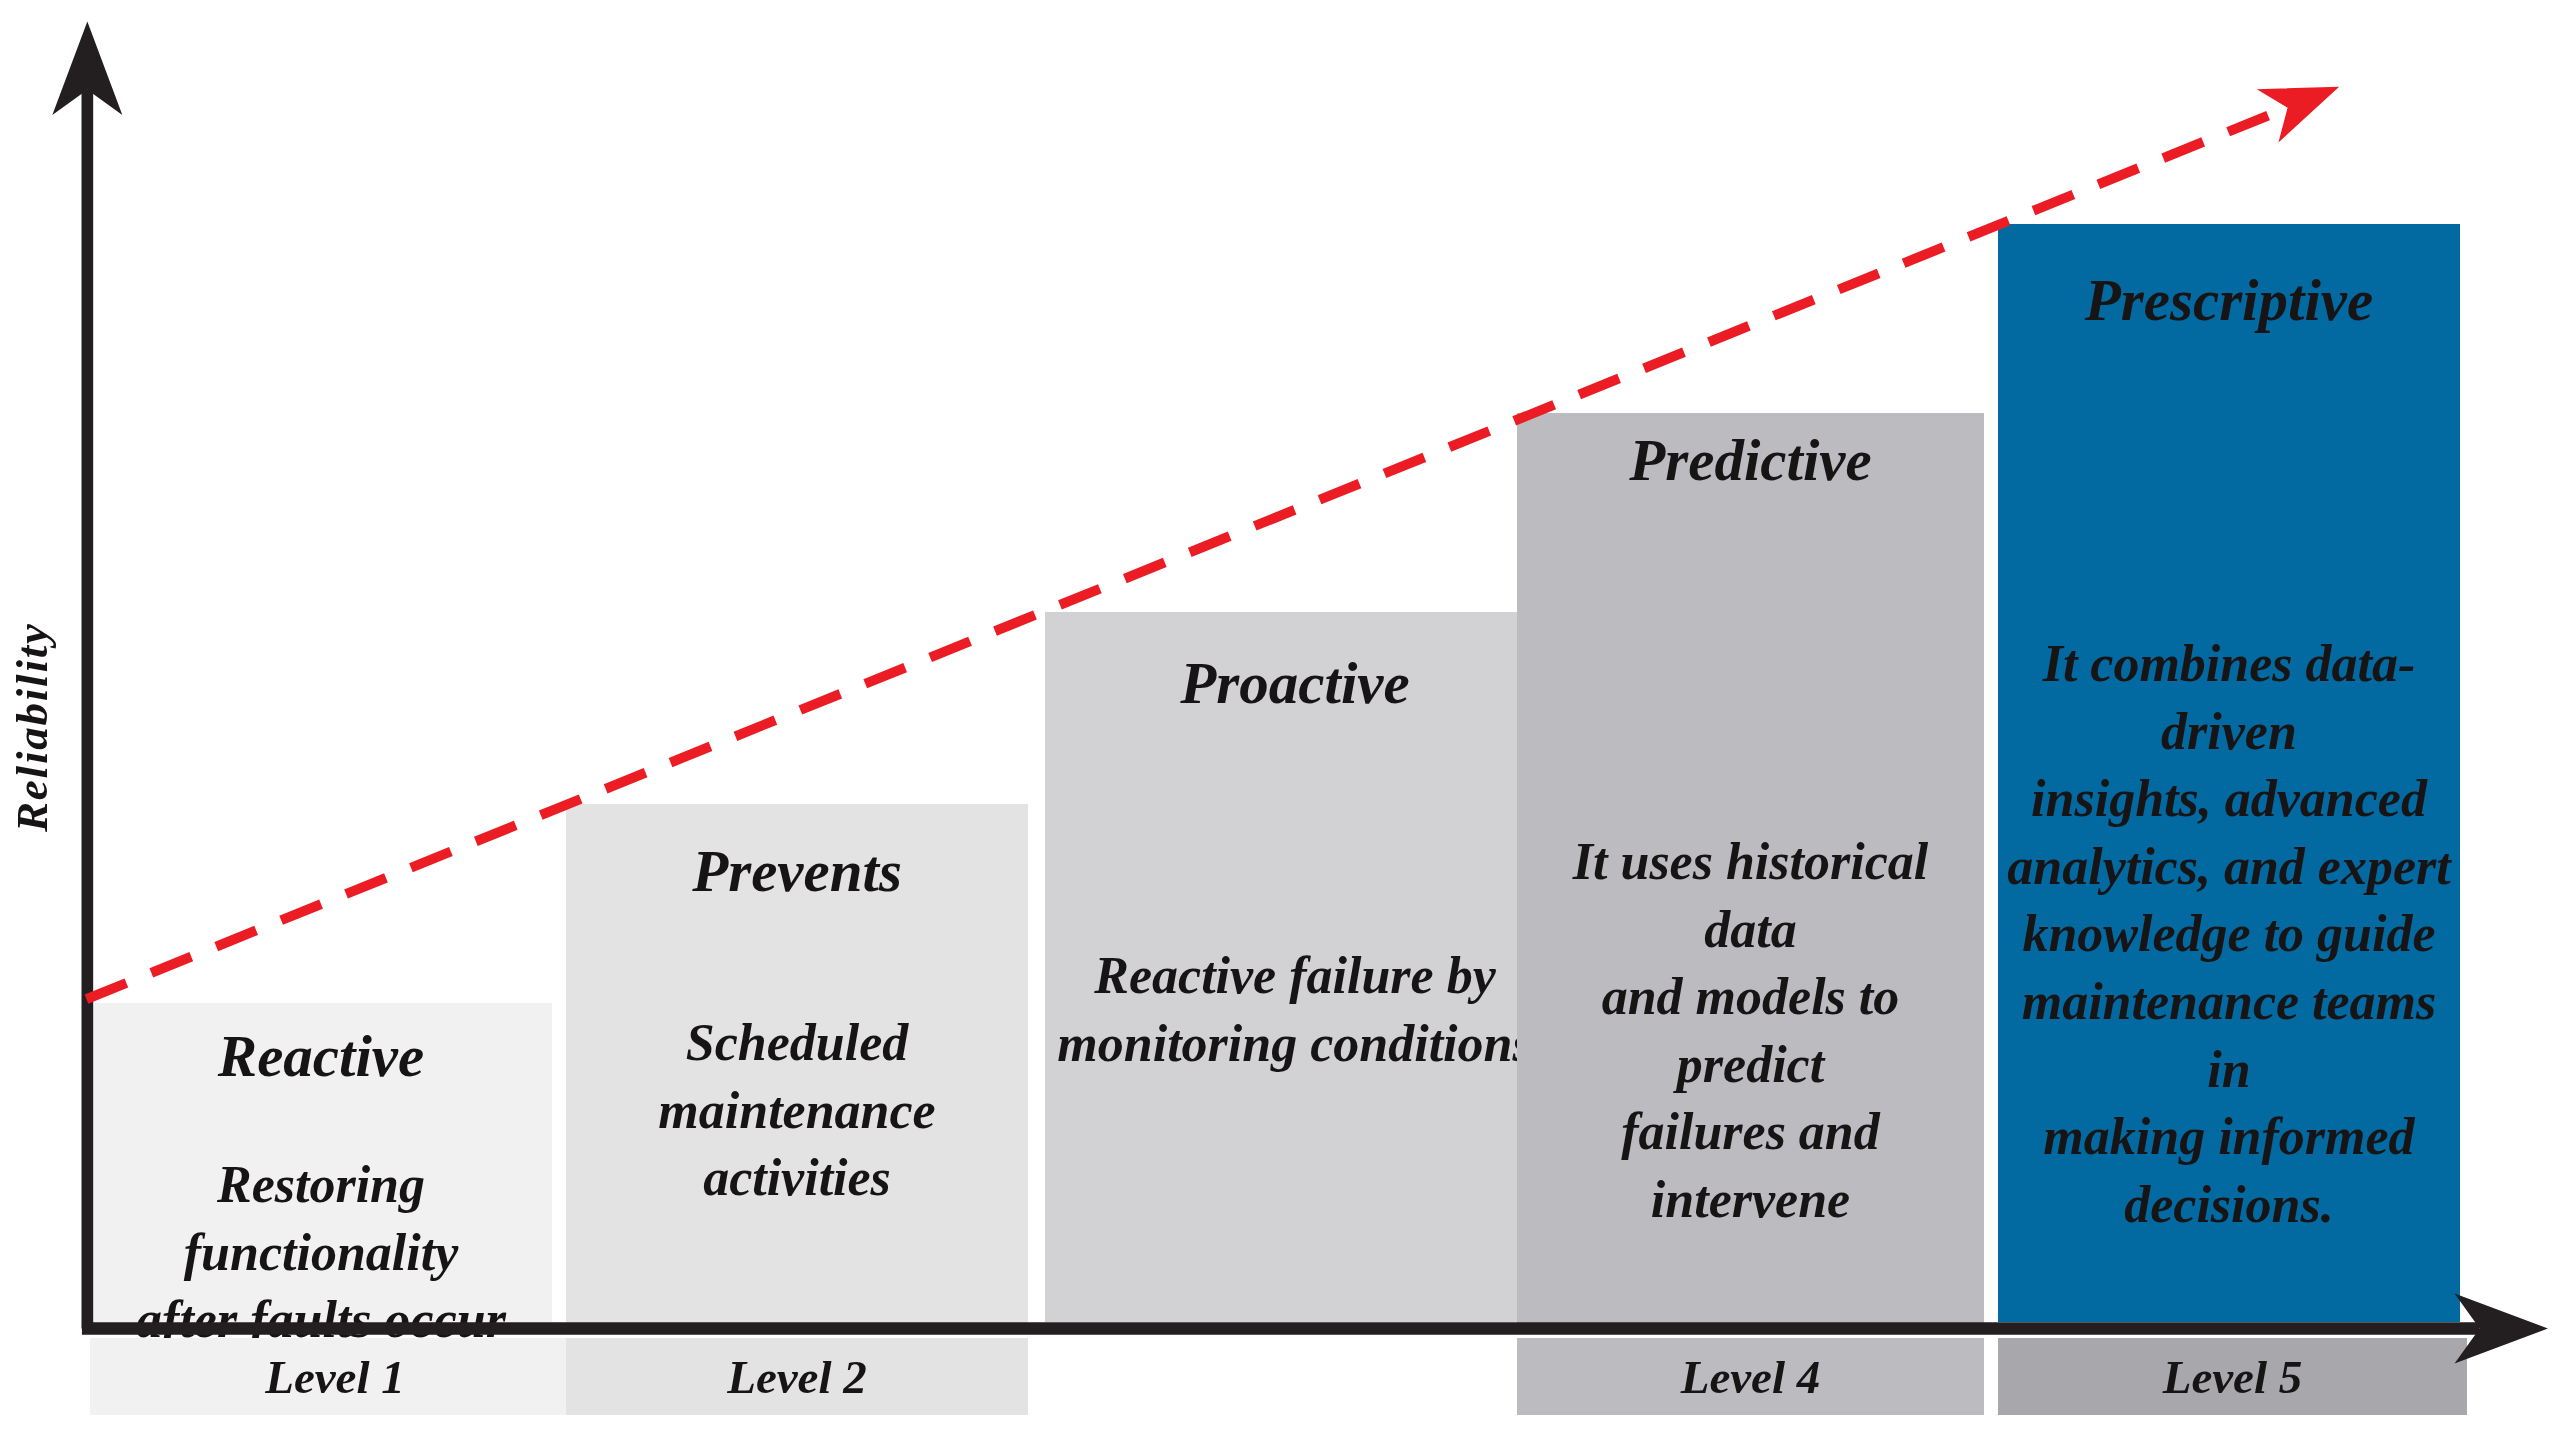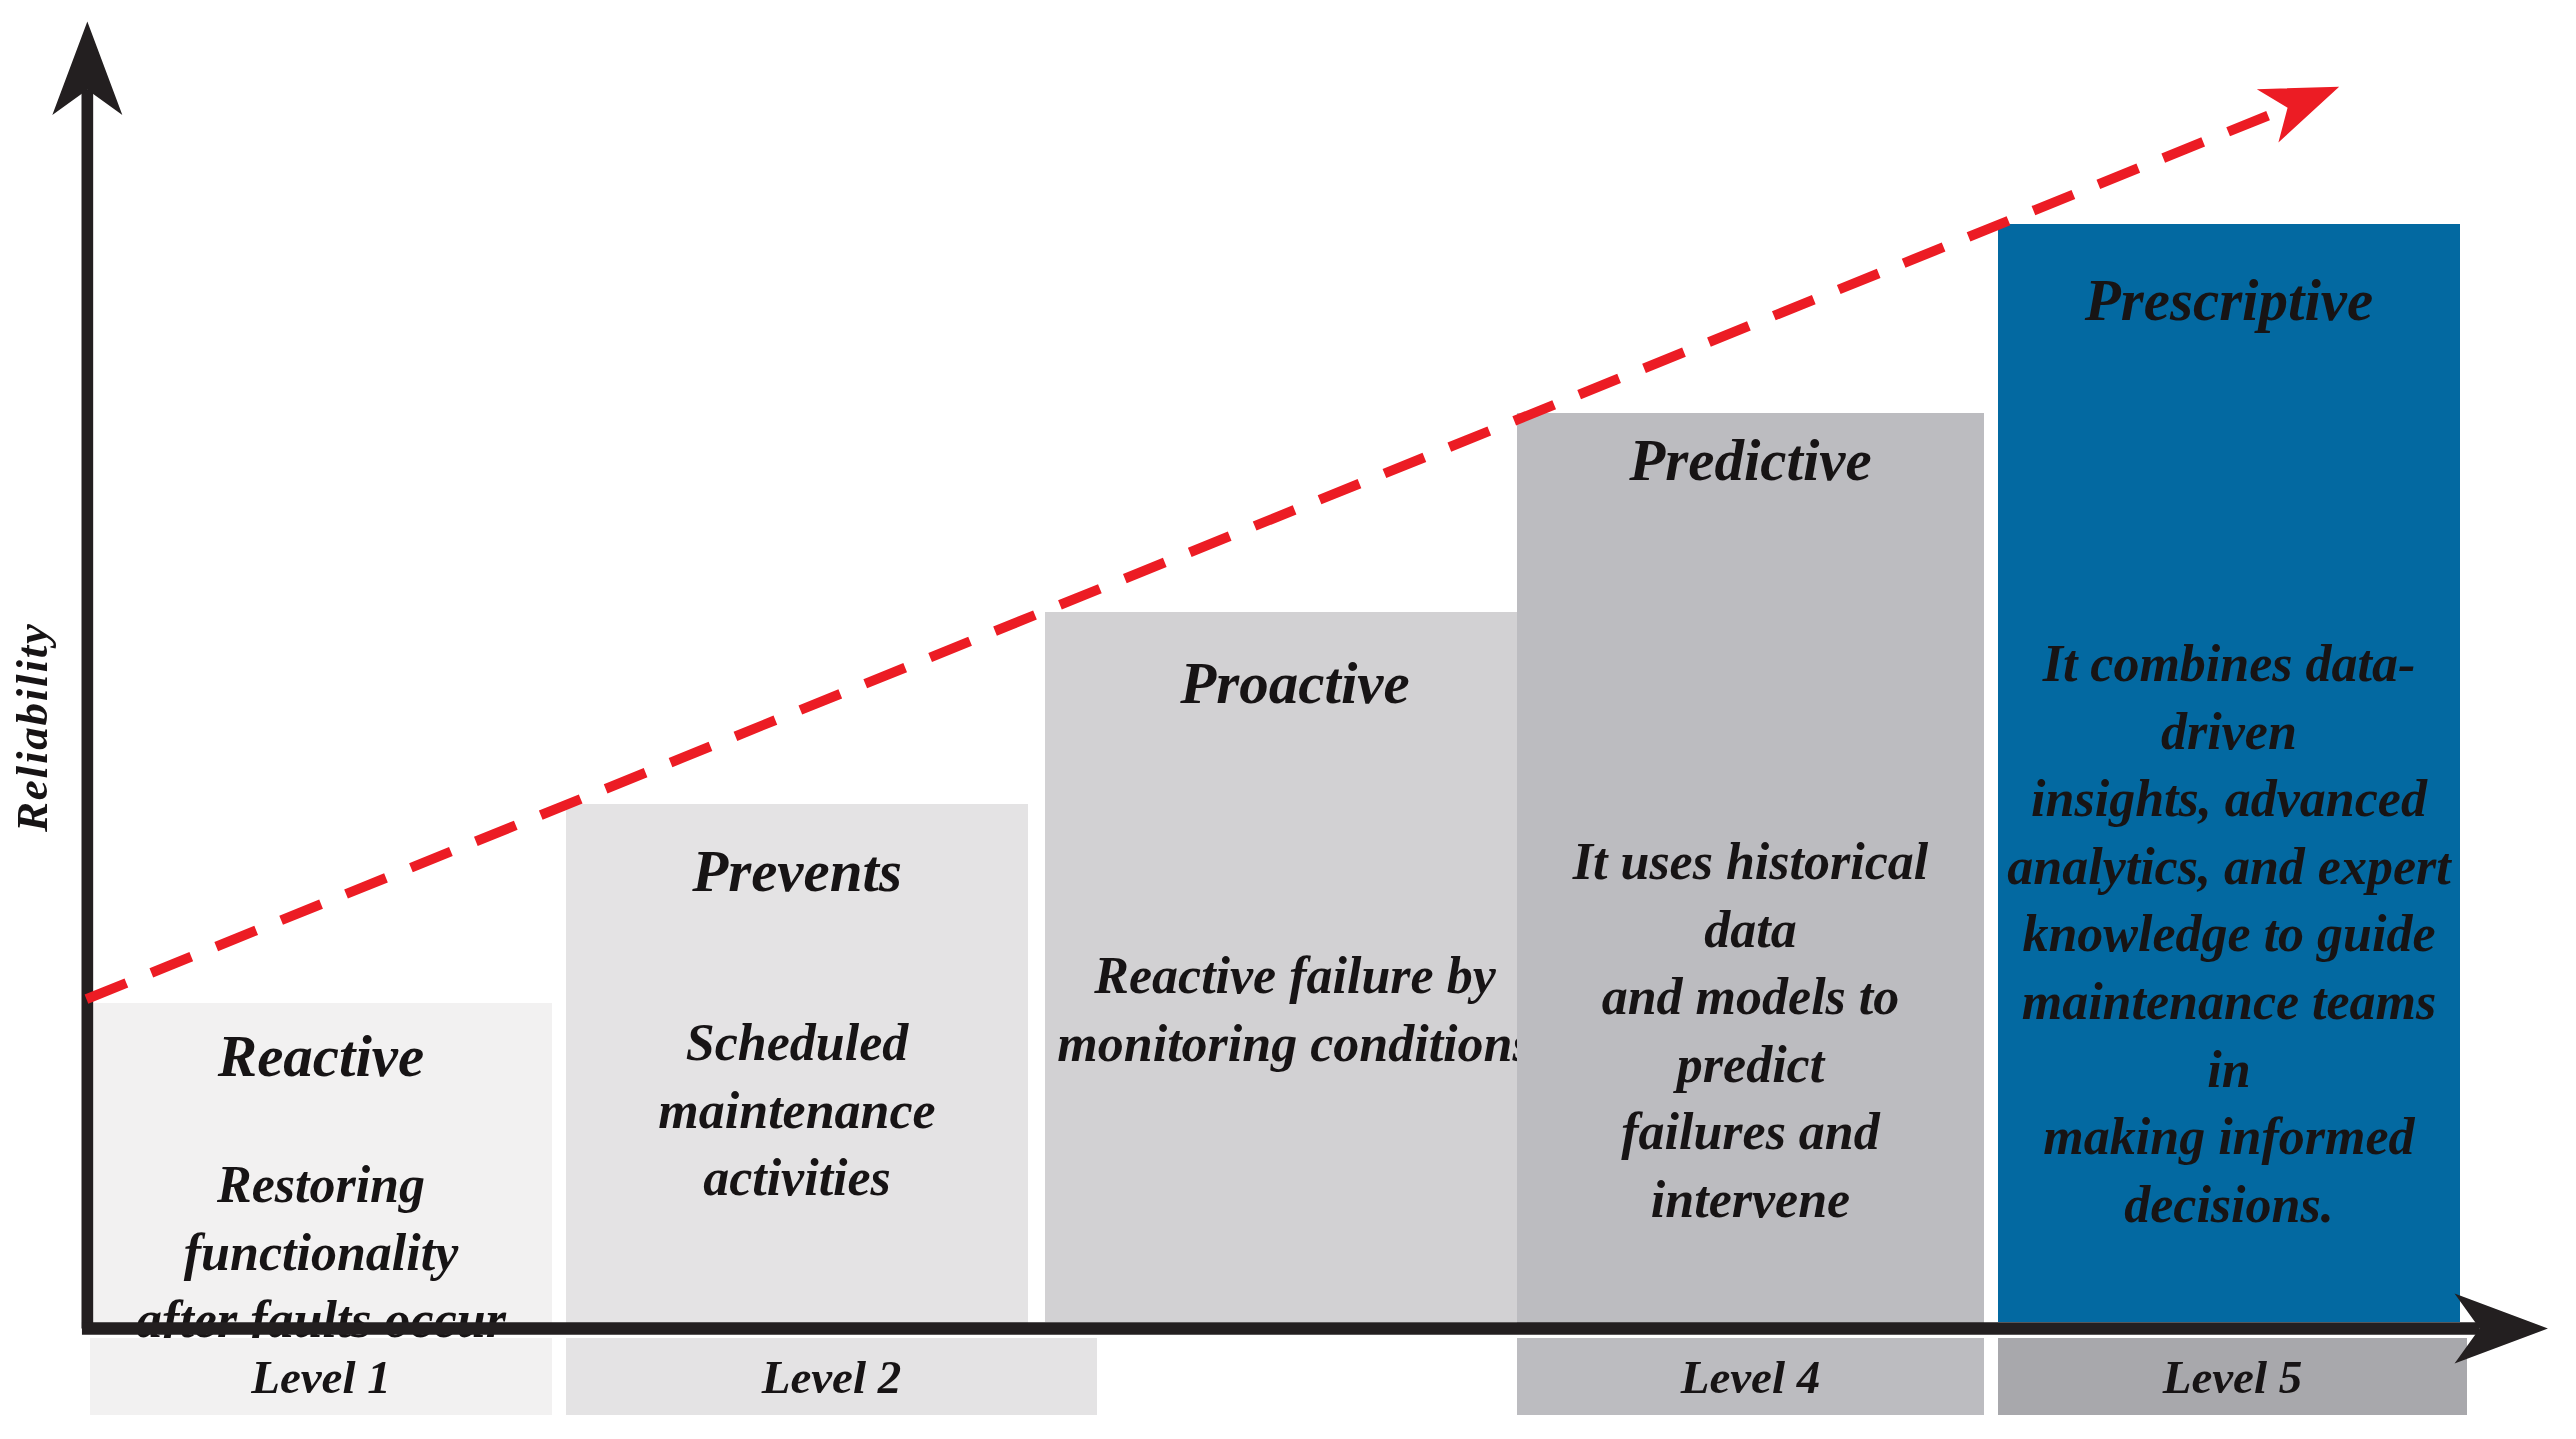--- a/index.html
+++ b/index.html
@@ -56,22 +56,22 @@
     position: absolute;
     top: 1338px;
     height: 77px;
     display: flex;
     align-items: center;
     justify-content: center;
     font-weight: bold;
     font-style: italic;
     font-size: 47px;
   }
-  .s1 { left: 90px;  width: 462px; }
-  .s2 { left: 566px;  width: 531px; }
+  .s1 { left: 90px;  width: 462px; padding-left: 14px; }
+  .s2 { left: 566px;  width: 462px; }
   .s3 { left: 1045px; width: 459px; }
   .s4 { left: 1517px; width: 467px; }
   .s5 { left: 1998px; width: 469px; }
 
   
   .ylabel {
     position: absolute;
     left: 5.4px;
     top: 575px;
     width: 54px;

